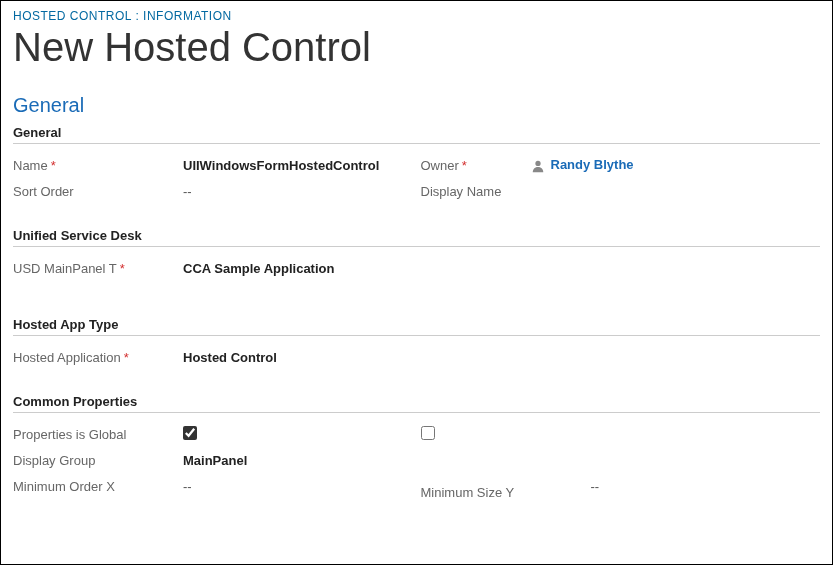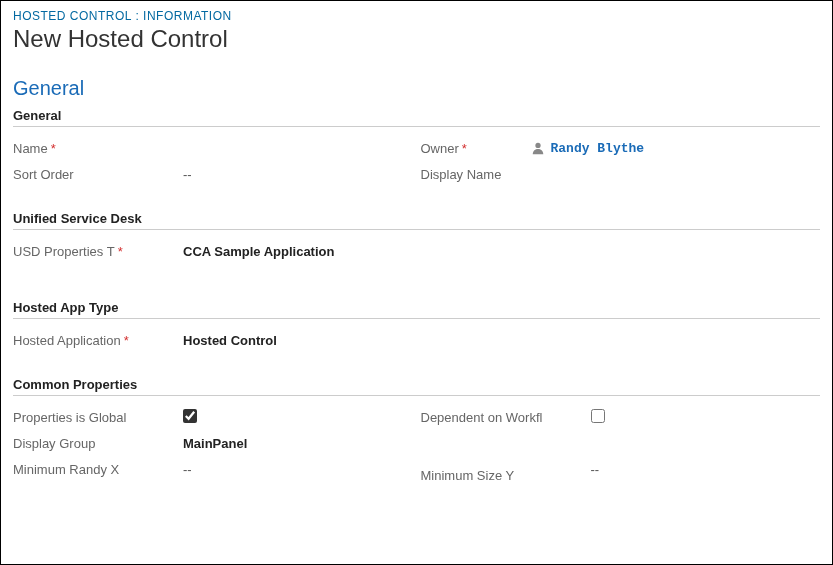--- a/index.html
+++ b/index.html
@@ -12,21 +12,21 @@
       border: 1px solid #000;
       padding: 8px 12px;
       overflow: hidden;
     }
     .breadcrumb {
       font-size: 12px;
       color: #0369a1;
       letter-spacing: 0.5px;
     }
     .page-title {
-      font-size: 24px;
+      font-size: 40px;
       font-weight: 300;
       color: #333;
       margin-top: 2px;
       margin-bottom: 24px;
     }
     .section-tab {
       font-size: 20px;
       color: #1a6bb7;
       font-weight: 400;
       margin-bottom: 8px;
@@ -73,21 +73,20 @@
     .field-value {
       flex: 1;
       font-size: 13px;
       color: #222;
       font-weight: 600;
     }
     .field-value.link {
       color: #1a6bb7;
       font-weight: 600;
       cursor: pointer;
-      font-family: Liberation Mono, monospace;
     }
     .field-value.plain {
       font-weight: 400;
       color: #555;
     }
     .person-icon {
       display: inline-block;
       width: 14px;
       height: 14px;
       vertical-align: middle;
@@ -115,20 +114,21 @@
 <div class="section-tab">General</div>
 
 <div class="subsection-header">General</div>
 
 <div class="form-row double-col">
   <div class="col-left">
     <div class="field-label">
       <span>Name</span>
         <span class="required">*</span>
     </div>
+    <div class="field-value">UIIWindowsFormHostedControl</div>
   </div>
   <div class="col-right">
     <div class="field-label" style="width:110px;">
       <span>Owner</span>
         <span class="required">*</span>
     </div>
     <div class="field-value link">
       <span class="person-icon">
         <svg viewBox="0 0 16 16" width="14" height="14">
             <circle cx="8" cy="5" r="3" fill="#888"></circle>
@@ -148,21 +148,21 @@
     <div class="field-label" style="width:110px;">Display Name</div>
   </div>
 </div>
 
 <div class="gap-sm"></div>
 
 <div class="subsection-header">Unified Service Desk</div>
 
 <div class="form-row">
   <div class="field-label">
-    <span>USD Properties T</span>
+    <span>USD MainPanel T</span>
       <span class="required">*</span>
   </div>
   <div class="field-value">CCA Sample Application</div>
 </div>
 
 <div class="gap"></div>
 
 <div class="subsection-header">Hosted App Type</div>
 
 <div class="form-row">
@@ -178,34 +178,33 @@
 <div class="subsection-header">Common Properties</div>
 
 <div class="form-row double-col">
   <div class="col-left">
     <div class="field-label">Properties is Global</div>
     <div class="field-value">
       <input type="checkbox" class="checkbox" checked="" style="">
     </div>
   </div>
   <div class="col-right">
-    <div class="field-label" style="width:170px;">Dependent on Workfl</div>
     <div class="field-value">
       <input type="checkbox" class="checkbox" style="">
     </div>
   </div>
 </div>
 
 <div class="form-row">
   <div class="field-label">Display Group</div>
   <div class="field-value">MainPanel</div>
 </div>
 
 <div class="form-row double-col">
   <div class="col-left">
-    <div class="field-label">Minimum Randy X</div>
+    <div class="field-label">Minimum Order X</div>
     <div class="field-value plain">--</div>
   </div>
   <div class="col-right">
     <div class="field-label" style="width:170px;margin-top:12px;">Minimum Size Y</div>
     <div class="field-value plain">--</div>
   </div>
 </div>
 
 </body></html>

